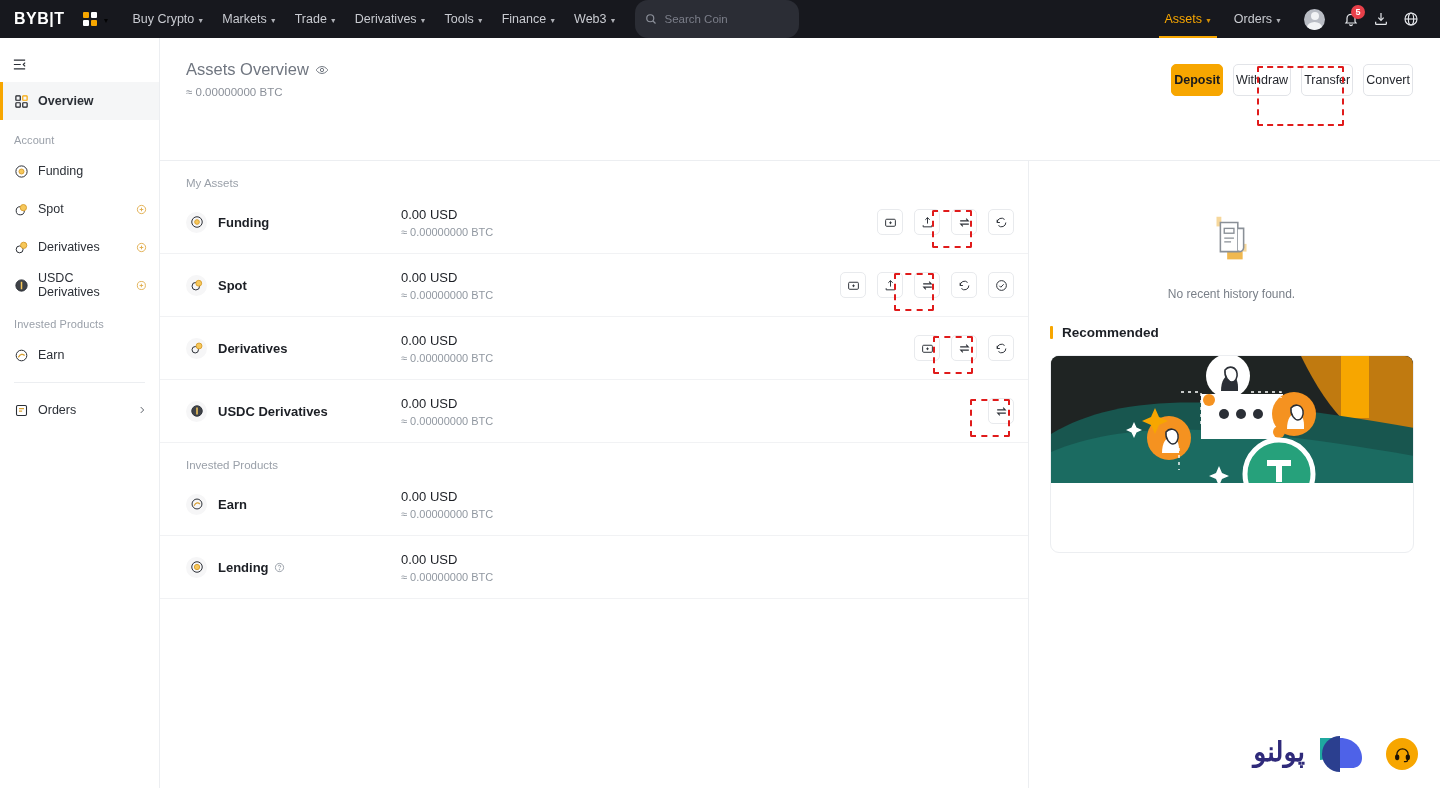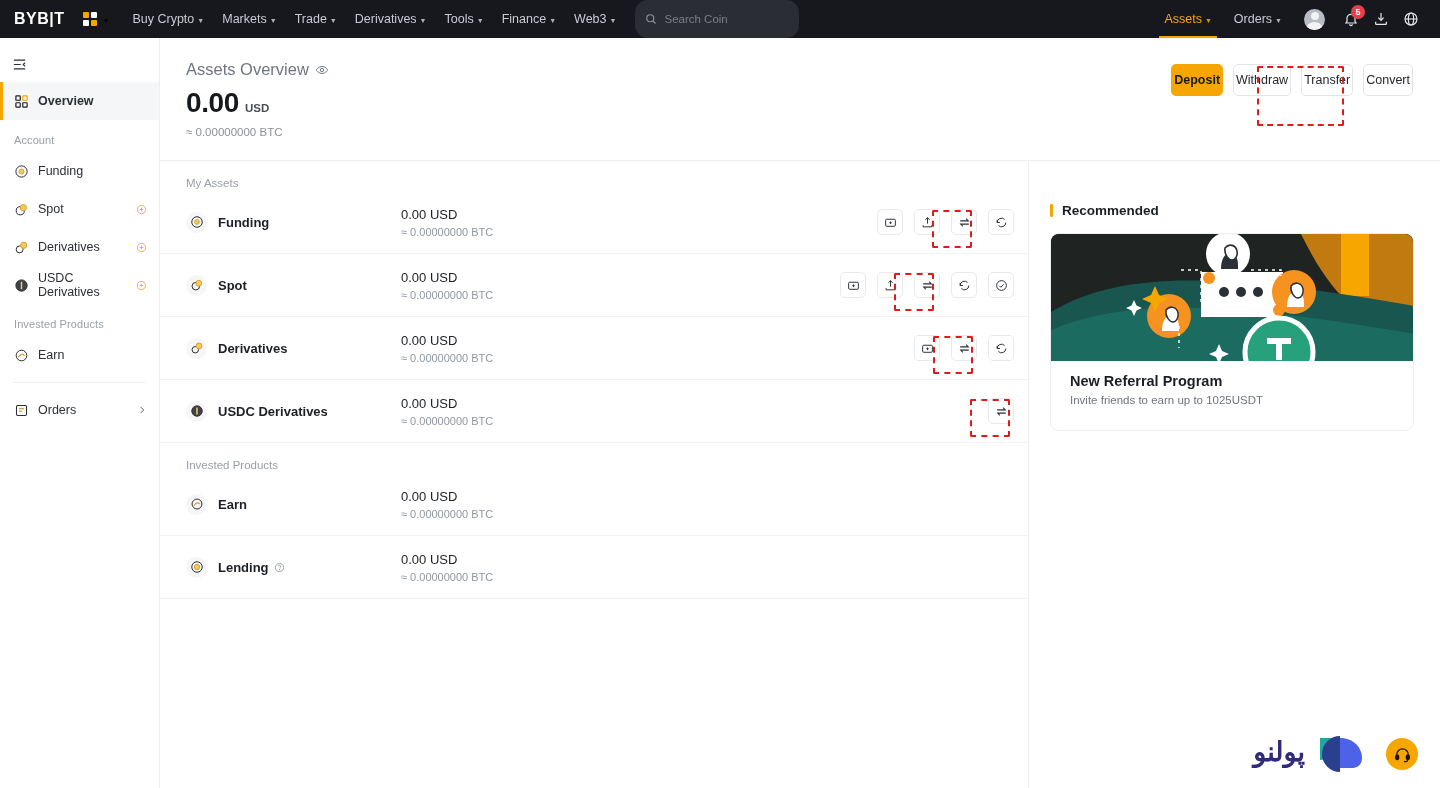--- a/index.html
+++ b/index.html
@@ -316,24 +316,20 @@
 <div class="main">
 
   <div class="page-head">
     <div class="page-title">
       <span>Assets Overview</span>
       <svg width="14" height="14" viewBox="0 0 24 24" fill="none" stroke="#707680" stroke-width="1.7">
         <path d="M2 12s3.8-6 10-6 10 6 10 6-3.8 6-10 6S2 12 2 12z"></path>
           <circle cx="12" cy="12" r="2.8"></circle>
       </svg>
     </div>
-    <div class="bal">
-      <span class="num">0.00</span>
-      <span class="cur">USD</span>
-    </div>
     <div class="bal-sub">≈ 0.00000000 BTC</div>
 
     <div class="actions">
       <div class="btn primary">Deposit</div>
       <div class="btn">Withdraw</div>
       <div class="btn">Transfer</div>
       <div class="btn">Convert</div>
     </div>
   </div>
 
@@ -536,20 +532,32 @@
         <div class="cell-val">
           <div class="v1">0.00 USD</div>
           <div class="v2">≈ 0.00000000 BTC</div>
         </div>
         <div class="rowacts"></div>
       </div>
     </div>
 
     <div class="col-right">
 
+      <div class="empty">
+        <svg width="62" height="62" viewBox="0 0 64 64">
+          <rect x="16" y="8" width="5" height="10" fill="#f6d79b"></rect>
+          <rect x="27" y="42" width="16" height="10" fill="#f0b84f"></rect>
+          <rect x="43" y="36" width="4" height="8" fill="#f6d79b"></rect>
+          <path d="M20 14h18v30H20z" fill="#fff" stroke="#8a9097" stroke-width="1.6"></path>
+          <path d="M38 20h6v20a4 4 0 01-6 3.4" fill="#fff" stroke="#8a9097" stroke-width="1.6"></path>
+          <rect x="24" y="20" width="10" height="5" fill="none" stroke="#8a9097" stroke-width="1.4"></rect>
+          <path d="M24 30h10M24 34h7" stroke="#8a9097" stroke-width="1.4"></path>
+        </svg>
+        <div class="txt">No recent history found.</div>
+      </div>
 
       <div class="panel-title" style="margin-top:24px">
         <span class="accent"></span>
         <span>Recommended</span>
       </div>
 
       <div class="promo">
         <div class="art">
           <svg width="364" height="127" viewBox="0 0 364 127">
             <rect width="364" height="127" fill="#1f2423"></rect>
@@ -576,24 +584,20 @@
             <circle cx="228" cy="118" r="34" fill="#26a17b" stroke="#fff" stroke-width="5"></circle>
             <path d="M216 104h24v6h-9v16h-6v-16h-9z" fill="#fff"></path>
             <path d="M104 52l4 9 9 4-9 4-4 9-4-9-9-4 9-4z" fill="#f7a600"></path>
             <path d="M83 66l2.5 5.5L91 74l-5.5 2.5L83 82l-2.5-5.5L75 74l5.5-2.5z" fill="#fff"></path>
             <path d="M168 110l3 7 7 3-7 3-3 7-3-7-7-3 7-3z" fill="#fff"></path>
             <path d="M130 36h20v34" fill="none" stroke="#fff" stroke-width="1.4" stroke-dasharray="3 4"></path>
             <path d="M200 36h30v6" fill="none" stroke="#fff" stroke-width="1.4" stroke-dasharray="3 4"></path>
             <path d="M128 92v22" fill="none" stroke="#fff" stroke-width="1.4" stroke-dasharray="3 4"></path>
           </svg>
         </div>
-        <div class="cap">
-          <h4>New Referral Program</h4>
-          <p>Invite friends to earn up to 1025USDT</p>
-        </div>
       </div>
     </div>
   </div>
 </div>
 
 <div class="hl" style="left:1257px; top:66px; width:87px; height:60px;"></div>
 <div class="hl" style="left:932px; top:210px; width:40px; height:38px;"></div>
 <div class="hl" style="left:894px; top:273px; width:40px; height:38px;"></div>
 <div class="hl" style="left:933px; top:336px; width:40px; height:38px;"></div>
 <div class="hl" style="left:970px; top:399px; width:40px; height:38px;"></div>

